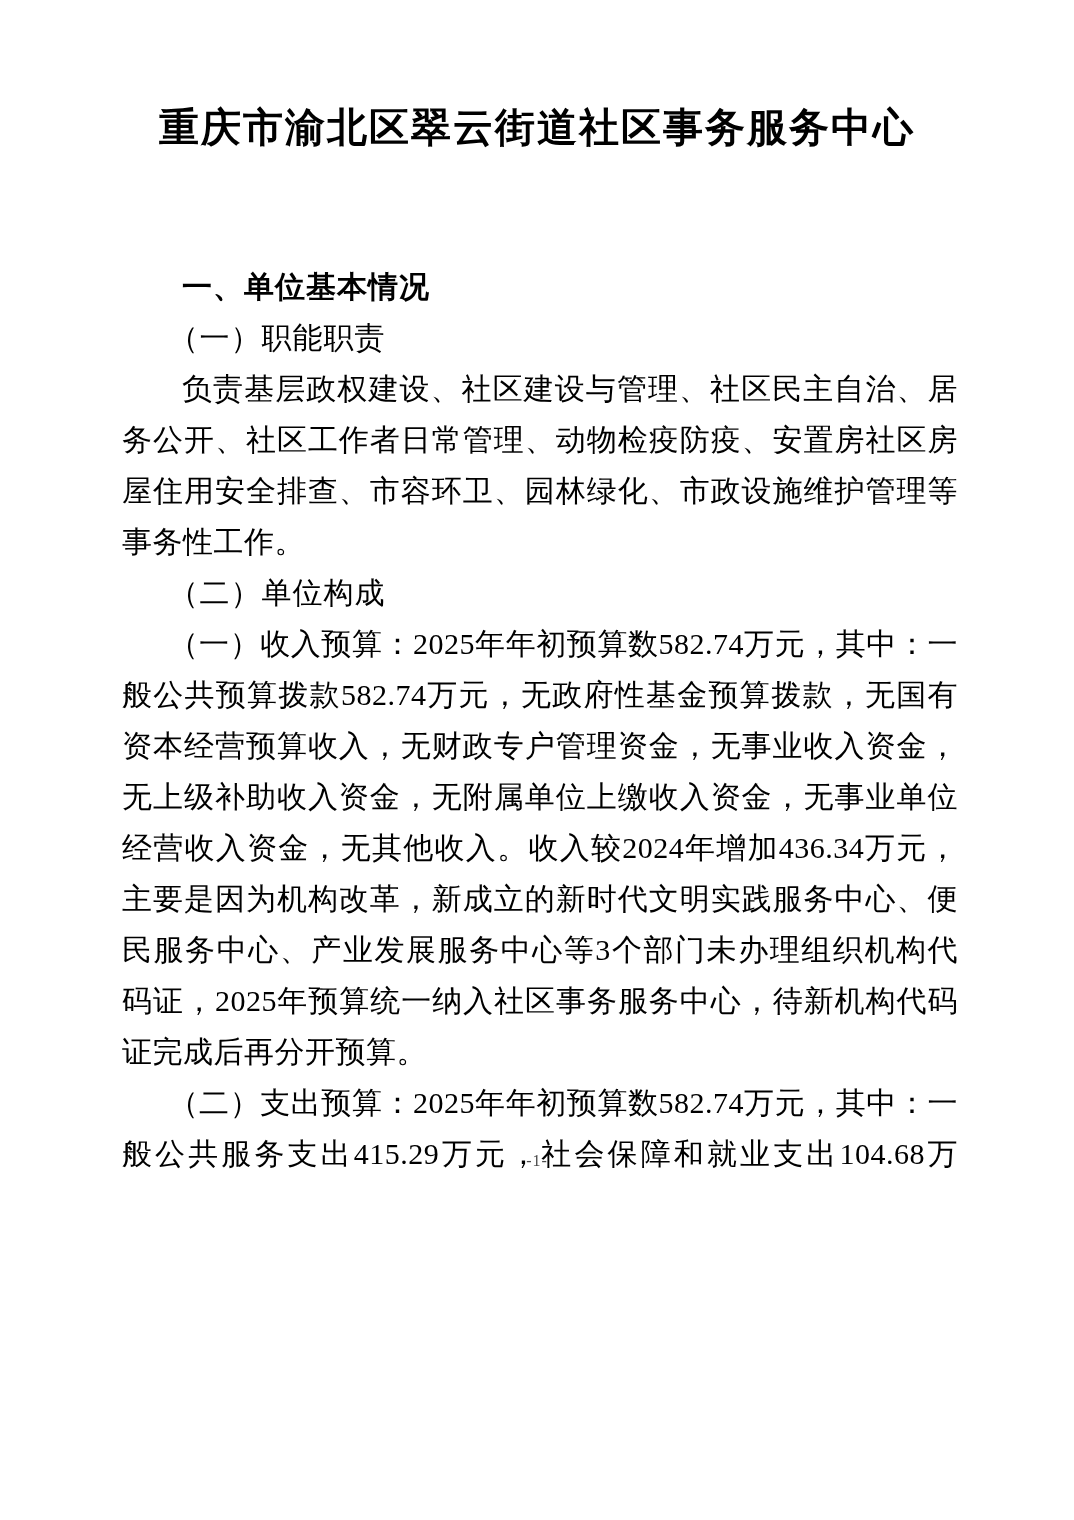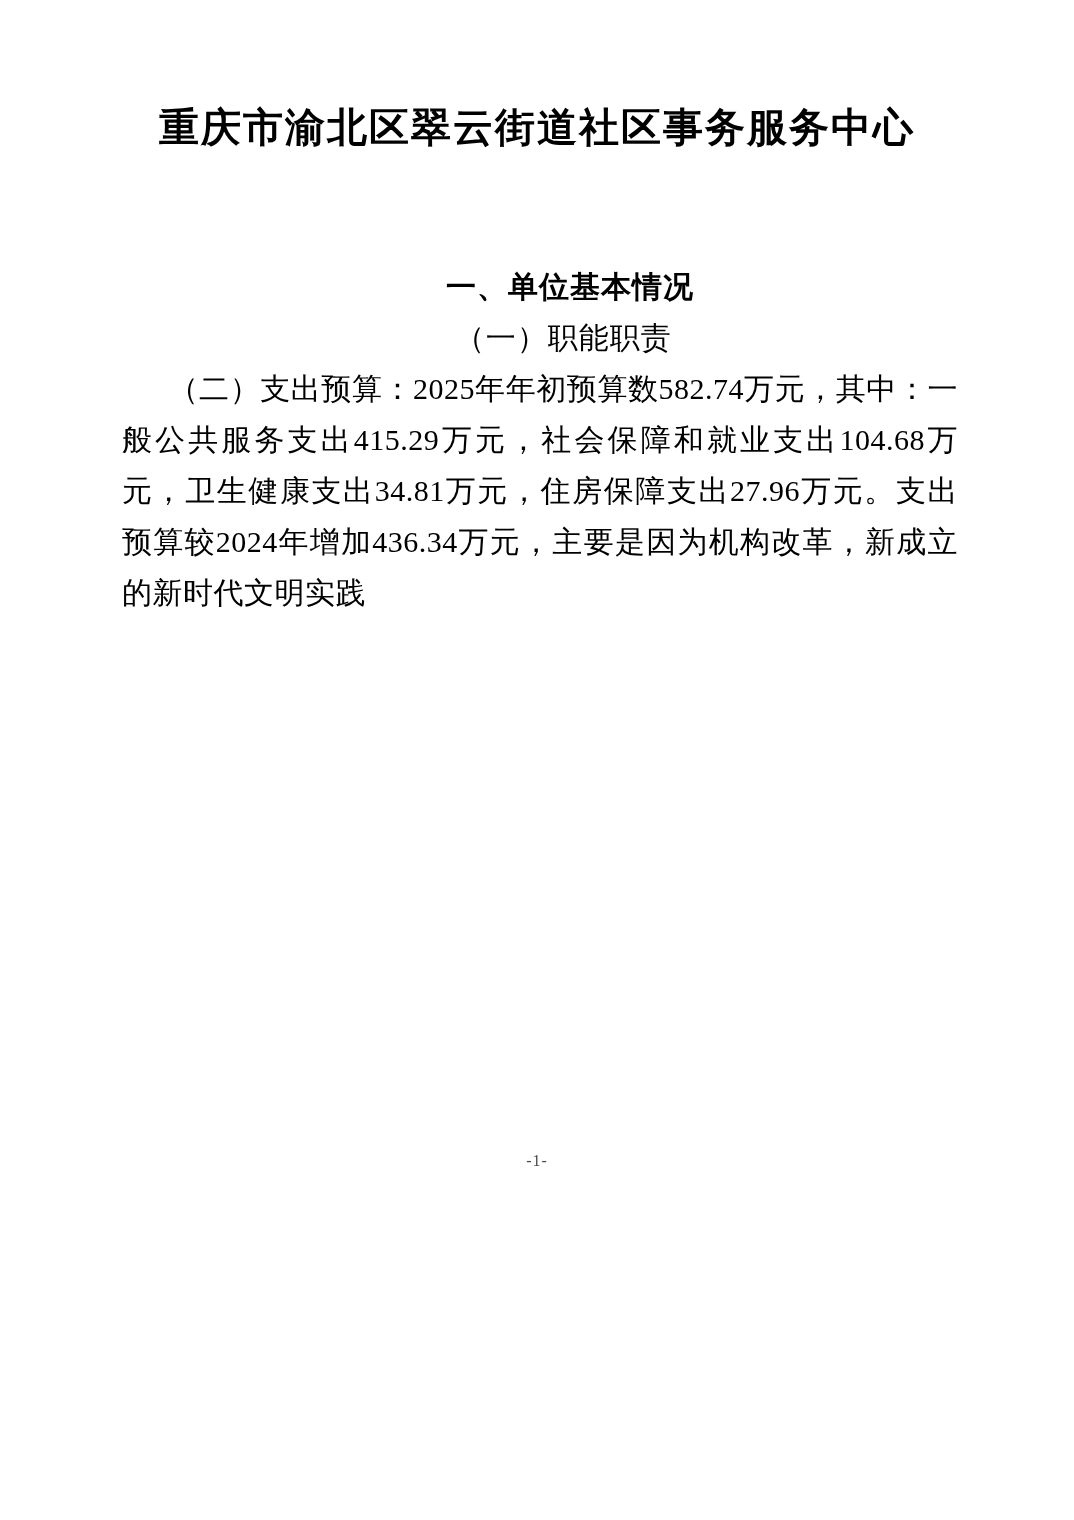--- a/index.html
+++ b/index.html
@@ -39,28 +39,28 @@
     text-align: justify;
     color: #000000;
   }
 
   
   .h1 {
     font-family: "Liberation Sans", "DejaVu Sans", sans-serif;
     font-weight: 700;
     font-size: 30px;
     text-indent: 2em;
-    text-align: center;
+    text-align: left;
     letter-spacing: 1px;
   }
 
   
   .h2 {
     text-indent: 1.55em;
-    text-align: center;
+    text-align: left;
     letter-spacing: 1px;
   }
 
   
   .para {
     text-indent: 2em;
     letter-spacing: 0.5px;
   }
 
   .para-paren {
@@ -89,24 +89,27 @@
   <div class="doc-title">
     <div>重庆市渝北区翠云街道社区事务服务中心</div>
   </div>
 
   <div class="content">
 
     <div class="h1">一、单位基本情况</div>
 
     <div class="h2">（一）职能职责</div>
 
+    <p class="para">负责基层政权建设、社区建设与管理、社区民主自治、居务公开、社区工作者日常管理、动物检疫防疫、安置房社区房屋住用安全排查、市容环卫、园林绿化、市政设施维护管理等事务性工作。</p>
+
+    <div class="h2">（二）单位构成</div>
 
 
 
-
+    <p class="para-paren">（一）收入预算：2025年年初预算数582.74万元，其中：一般公共预算拨款582.74万元，无政府性基金预算拨款，无国有资本经营预算收入，无财政专户管理资金，无事业收入资金，无上级补助收入资金，无附属单位上缴收入资金，无事业单位经营收入资金，无其他收入。收入较2024年增加436.34万元，主要是因为机构改革，新成立的新时代文明实践服务中心、便民服务中心、产业发展服务中心等3个部门未办理组织机构代码证，2025年预算统一纳入社区事务服务中心，待新机构代码证完成后再分开预算。</p>
 
     <p class="para-paren">（二）支出预算：2025年年初预算数582.74万元，其中：一般公共服务支出415.29万元，社会保障和就业支出104.68万元，卫生健康支出34.81万元，住房保障支出27.96万元。支出预算较2024年增加436.34万元，主要是因为机构改革，新成立的新时代文明实践</p>
 
   </div>
 
   <div class="footer">-1-</div>
 
 </div>
 
 </body></html>

